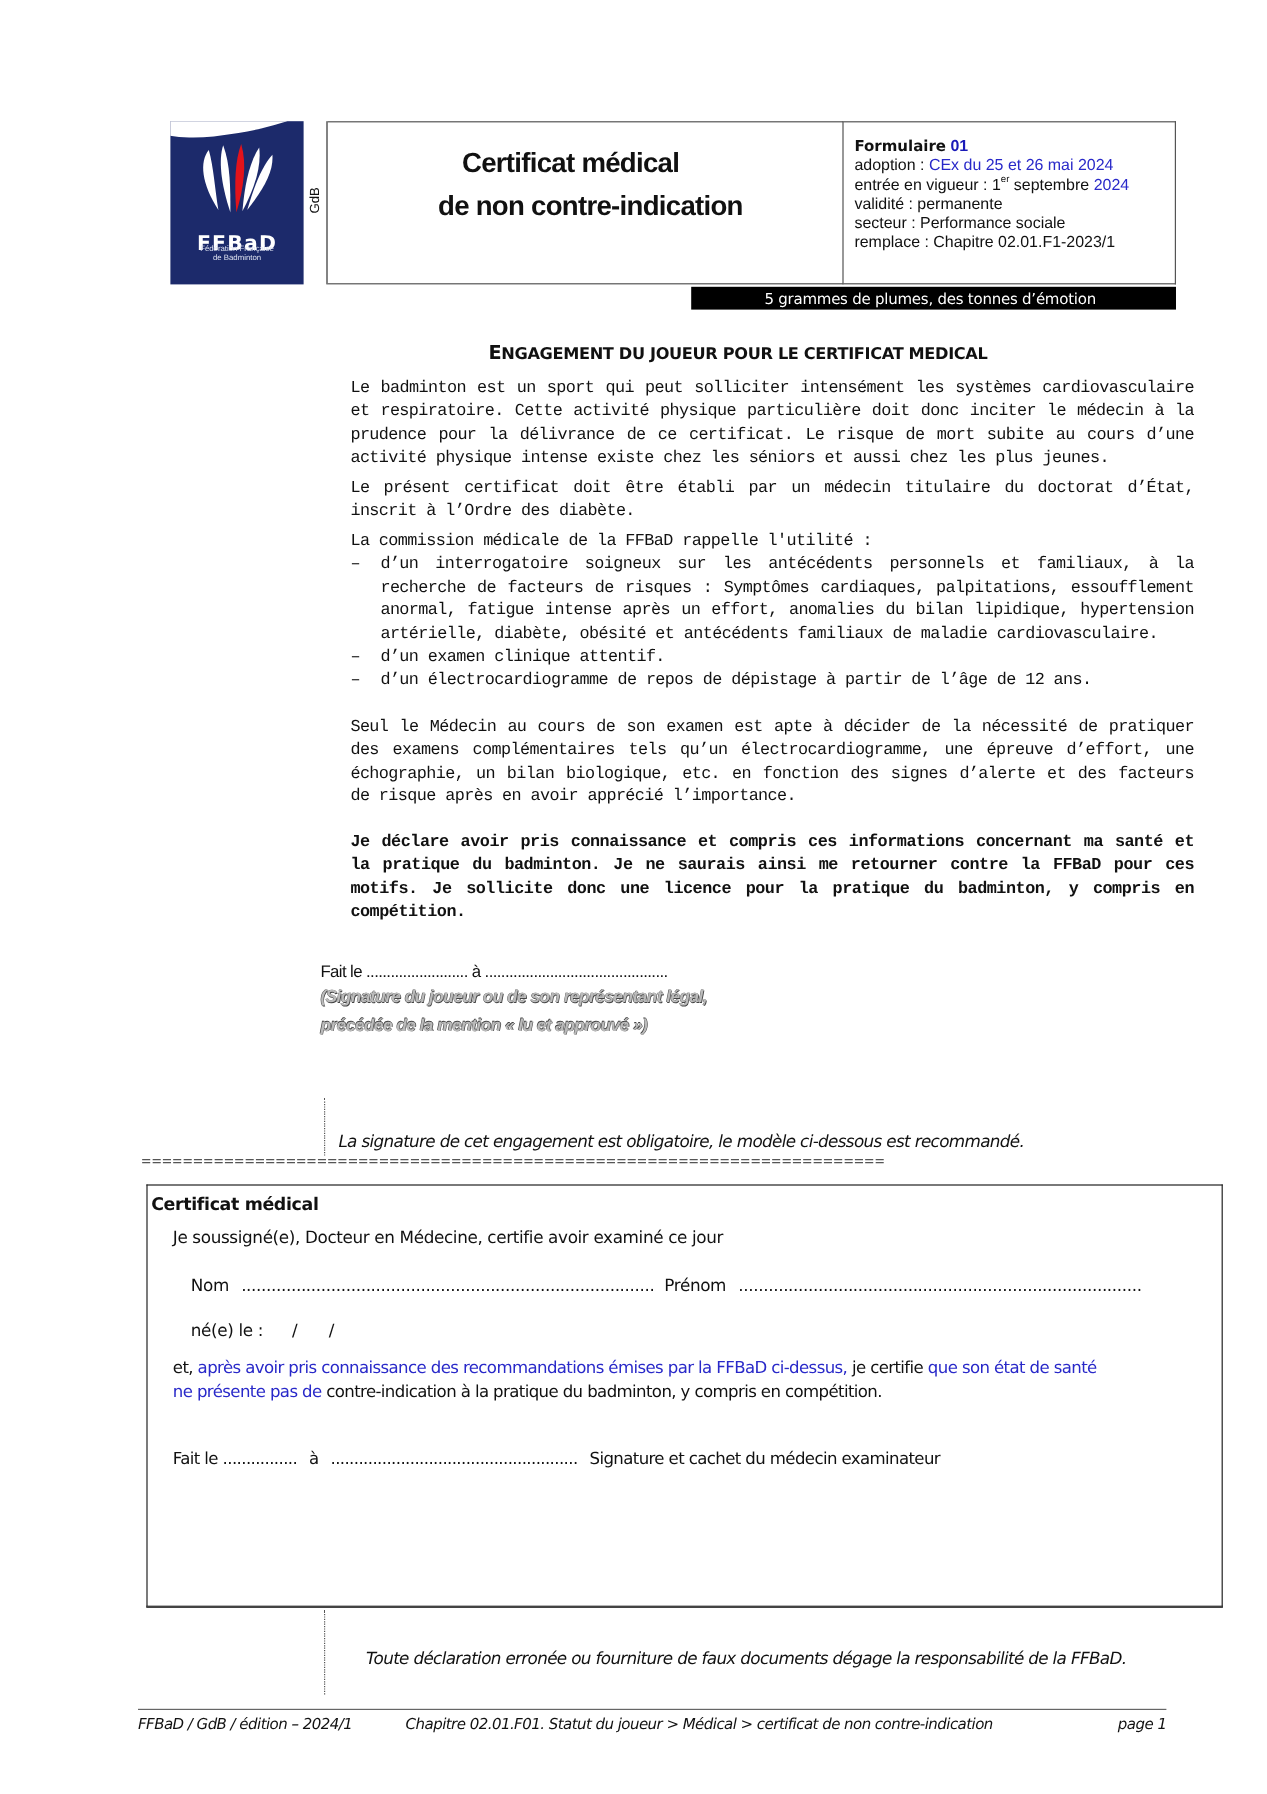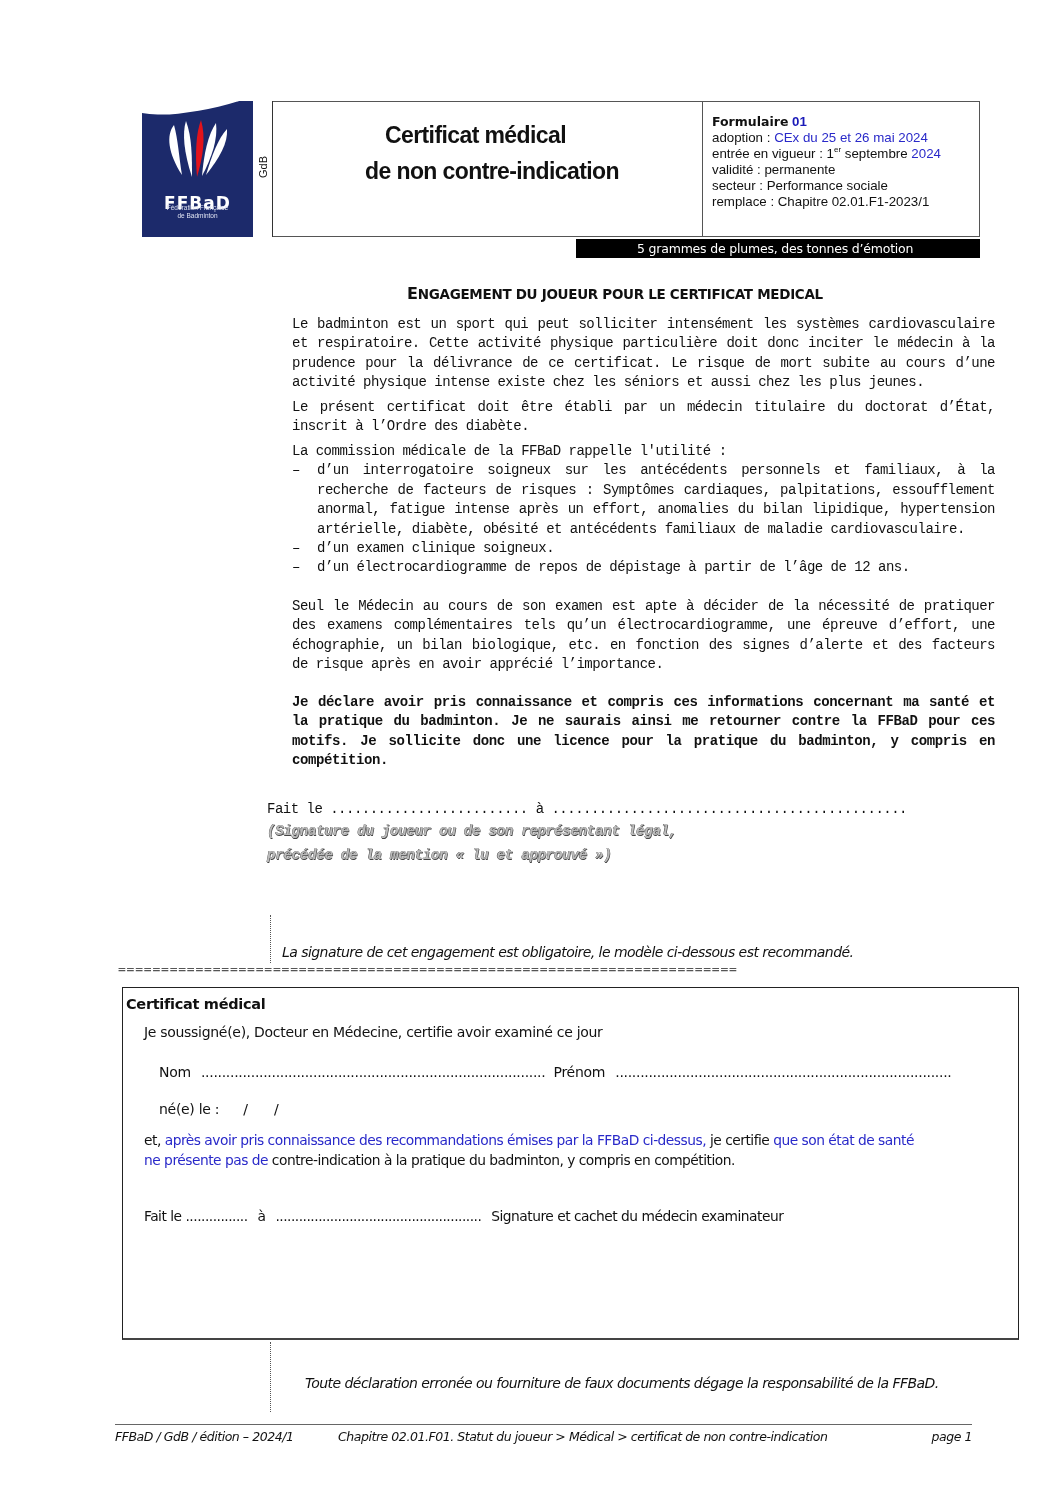--- a/index.html
+++ b/index.html
@@ -72,21 +72,21 @@
     font-size: 14px; line-height: 19.4px; text-align: justify; letter-spacing: -0.5px; margin-left: 10px;
   }
   .p1 { top: 315px; }
   .p2 { top: 398px; }
   .p3 { top: 442px; }
   .list { list-style: none; }
   .list li { position: relative; padding-left: 13px; text-align: justify; }
   .list li::before { content: "–"; position: absolute; left: -12px; }
   .p4 { top: 597px; }
   .p5 { top: 693px; font-weight: bold; letter-spacing: -0.4px; }
-  .sign-block { position: absolute; left: 267px; top: 800px; font-size: 14px; font-family: Liberation Mono, monospace; letter-spacing: -0.5px; }
+  .sign-block { position: absolute; left: 267px; top: 800px; font-size: 14px; font-family: Liberation Sans, sans-serif; letter-spacing: -0.5px; }
   .sign-block .line1 { line-height: 19px; }
   .sign-block .it {
     font-style: italic; font-weight: bold; color: #999; line-height: 24px; font-size: 14.5px;
     text-shadow: 0.5px 0.5px 0 #444, -0.3px -0.3px 0 #444; color: #bbb;
   }
   .dotted-vert { position: absolute; border-left: 1px dotted #555; }
   .note1 {
     position: absolute; left: 282px; top: 944px; font-style: italic; font-size: 14px;
     font-family: "DejaVu Sans", sans-serif; letter-spacing: -0.55px;
   }
@@ -177,21 +177,21 @@
 <div class="section-title">
   <span class="big">E</span><span>NGAGEMENT DU JOUEUR POUR LE CERTIFICAT MEDICAL</span>
 </div>
 
 <div class="body-text p1">Le badminton est un sport qui peut solliciter intensément les systèmes cardiovasculaire et respiratoire. Cette activité physique particulière doit donc inciter le médecin à la prudence pour la délivrance de ce certificat. Le risque de mort subite au cours d’une activité physique intense existe chez les séniors et aussi chez les plus jeunes.</div>
 <div class="body-text p2">Le présent certificat doit être établi par un médecin titulaire du doctorat d’État, inscrit à l’Ordre des diabète.</div>
 <div class="body-text p3">
   <div>La commission médicale de la FFBaD rappelle l'utilité :</div>
   <ul class="list" style="margin-left:12px;">
     <li>d’un interrogatoire soigneux sur les antécédents personnels et familiaux, à la recherche de facteurs de risques : Symptômes cardiaques, palpitations, essoufflement anormal, fatigue intense après un effort, anomalies du bilan lipidique, hypertension artérielle, diabète, obésité et antécédents familiaux de maladie cardiovasculaire.</li>
-    <li>d’un examen clinique soigneux.</li>
+    <li>d’un examen clinique attentif.</li>
     <li>d’un électrocardiogramme de repos de dépistage à partir de l’âge de 12 ans.</li>
   </ul>
 </div>
 <div class="body-text p4">Seul le Médecin au cours de son examen est apte à décider de la nécessité de pratiquer des examens complémentaires tels qu’un électrocardiogramme, une épreuve d’effort, une échographie, un bilan biologique, etc. en fonction des signes d’alerte et des facteurs de risque après en avoir apprécié l’importance.</div>
 <div class="body-text p5">Je déclare avoir pris connaissance et compris ces informations concernant ma santé et la pratique du badminton. Je ne saurais ainsi me retourner contre la FFBaD pour ces motifs. Je sollicite donc une licence pour la pratique du badminton, y compris en compétition.</div>
 
 <div class="sign-block">
   <div class="line1">Fait le ......................... à .............................................</div>
   <div class="it">(Signature du joueur ou de son représentant légal,</div>
   <div class="it">précédée de la mention « lu et approuvé »)</div>

